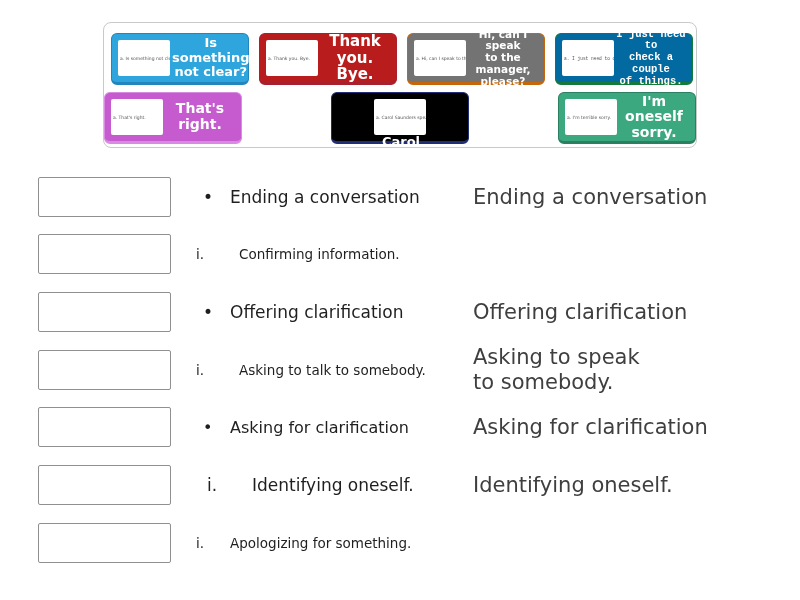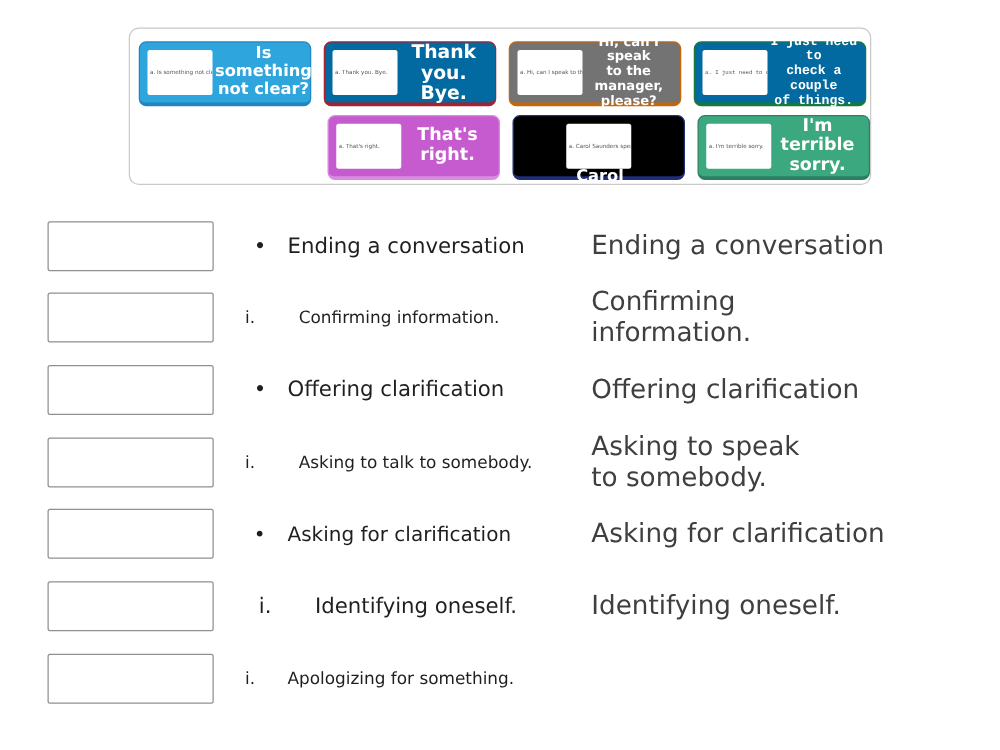--- a/index.html
+++ b/index.html
@@ -4,21 +4,21 @@
 <style>
   html,body{margin:0;padding:0;background:#ffffff;}
   .stage{position:relative;width:800px;height:600px;background:#ffffff;overflow:hidden;
          font-family:"DejaVu Sans","Liberation Sans",sans-serif;}
 
   
   .panel{position:absolute;left:103px;top:22px;width:594px;height:126px;
          background:#ffffff;border:1px solid #c9c9c9;border-radius:8px;box-sizing:border-box;}
   .cards-row{display:flex;gap:10px;}
   .cards-row.r1{margin:10px 0 0 7px;}
-  .cards-row.r2{margin-top:7px;justify-content:flex-end;}
+  .cards-row.r2{margin-top:7px;justify-content:space-between;}
   .card{display:flex;align-items:center;width:138px;height:52px;box-sizing:border-box;
         border-radius:6px;padding:6px;border:1px solid rgba(0,0,0,.18);
         border-bottom-width:3px;cursor:grab;flex:none;}
   .mini{width:52px;height:36px;flex:none;background:#ffffff;border-radius:2px;
         overflow:hidden;display:flex;align-items:center;}
   .mini span{font-size:4.5px;color:#555;white-space:nowrap;padding-left:2px;}
   .card-label{flex:1;text-align:center;color:#ffffff;font-weight:bold;
               white-space:pre-line;line-height:1.12;padding-left:2px;}
   .fs15{font-size:15px;} .fs14{font-size:14px;} .fs13{font-size:13px;} .fs11{font-size:10.5px;}
 
@@ -40,21 +40,21 @@
   <div class="panel">
     <div class="cards-row r1">
       <div class="card" style="background-color: rgb(47, 165, 221); border-color: rgb(33, 134, 189);">
         <div class="mini">
             <span>a.    Is something not clear?</span>
           </div>
         <div class="card-label fs13">Is
 something
 not clear?</div>
       </div>
-      <div class="card" style="background-color: #0369a1; border-color: rgb(168, 31, 45);">
+      <div class="card" style="background-color: #b91c1c; border-color: rgb(168, 31, 45);">
         <div class="mini">
             <span>a.    Thank you. Bye.</span>
           </div>
         <div class="card-label fs15">Thank
 you. Bye.</div>
       </div>
       <div class="card" style="background-color: #737373; border-color: rgb(198, 102, 10);">
         <div class="mini">
             <span>a.    Hi, can I speak to the manager, please?</span>
           </div>
@@ -84,39 +84,37 @@
             <span>a.    Carol Saunders speaking.</span>
           </div>
         <div class="card-label fs13">Carol
 Saunders
 speaking.</div>
       </div>
       <div class="card" style="background-color: rgb(60, 168, 127); border-color: rgb(43, 128, 97);">
         <div class="mini">
             <span>a.    I'm terrible sorry.</span>
           </div>
-        <div class="card-label fs14">I'm terrible
+        <div class="card-label fs14">I'm oneself
 sorry.</div>
       </div>
     </div>
   </div>
 
   <div class="mrow" style="top:177px">
     <div class="dropbox"></div>
     <span class="marker lg" style="left:203px">•</span>
     <span class="ltext lg" style="left:230px">Ending a conversation</span>
     <span class="rtext">Ending a conversation</span>
   </div>
 
   <div class="mrow" style="top:234px">
     <div class="dropbox"></div>
     <span class="marker sm" style="left:196px">i.</span>
     <span class="ltext sm" style="left:239px">Confirming information.</span>
-    <span class="rtext">Confirming
-information.</span>
   </div>
 
   <div class="mrow" style="top:292px">
     <div class="dropbox"></div>
     <span class="marker lg" style="left:203px">•</span>
     <span class="ltext lg" style="left:230px">Offering clarification</span>
     <span class="rtext">Offering clarification</span>
   </div>
 
   <div class="mrow" style="top:350px">

